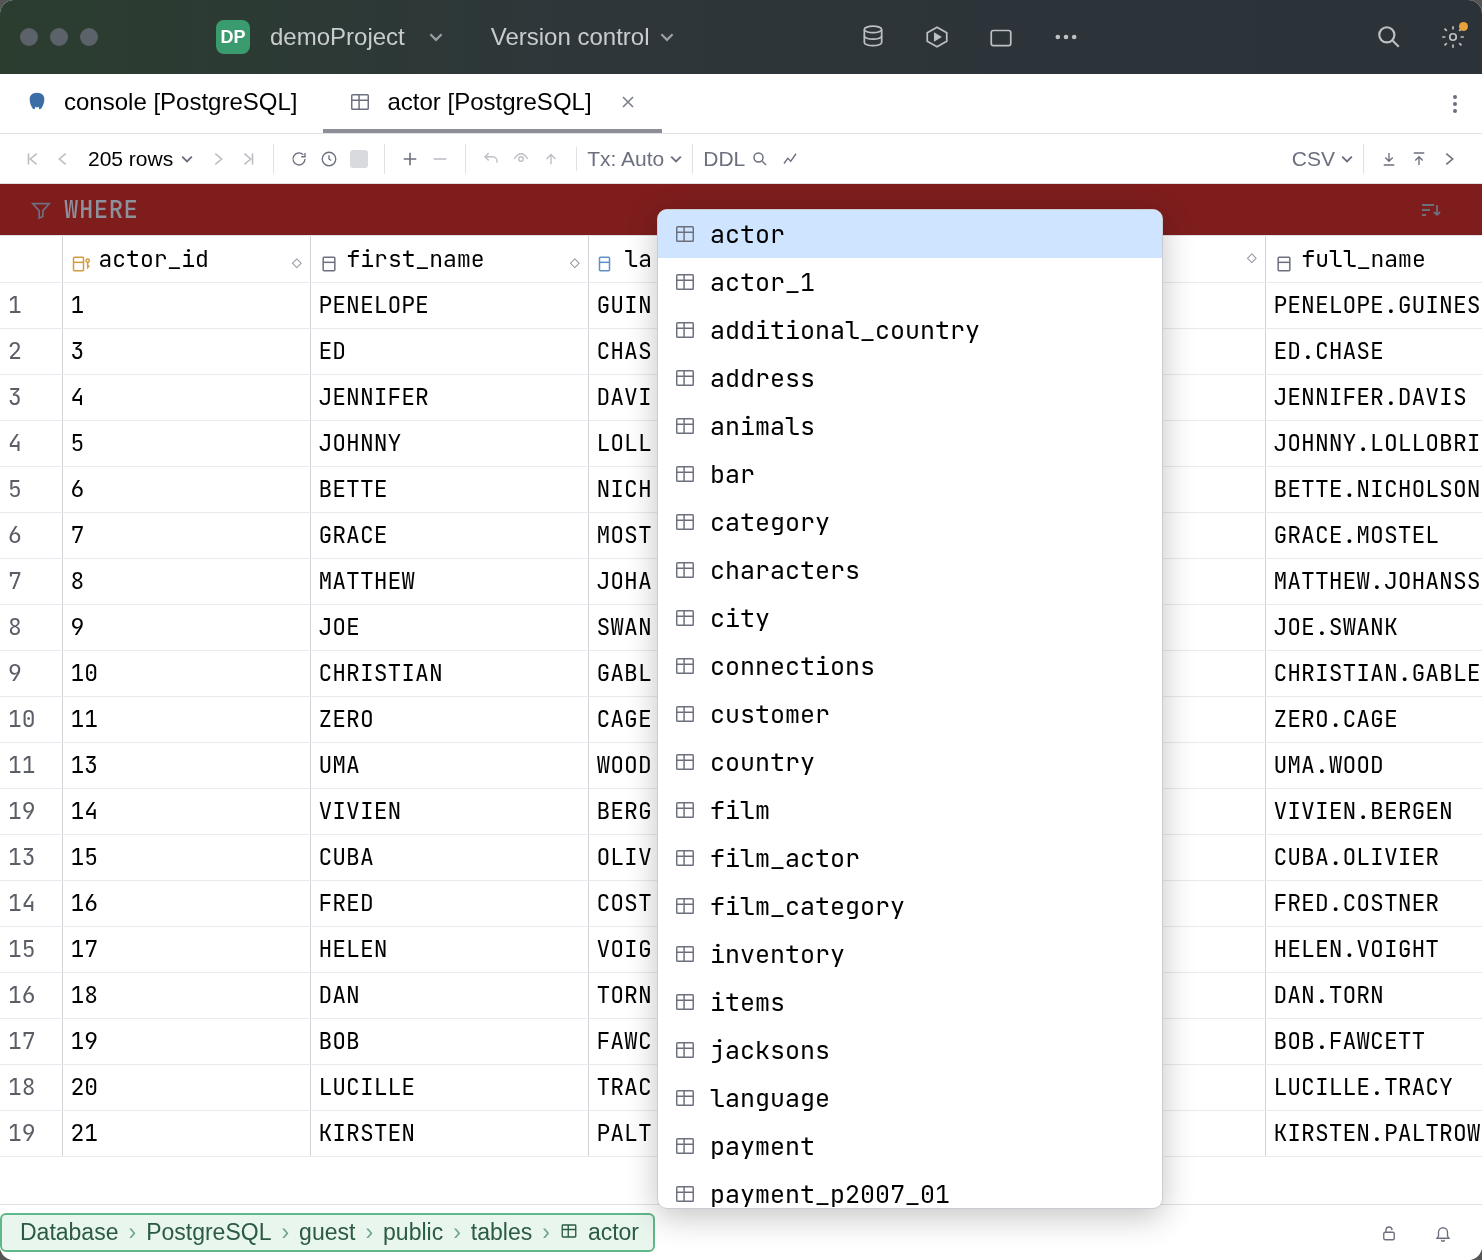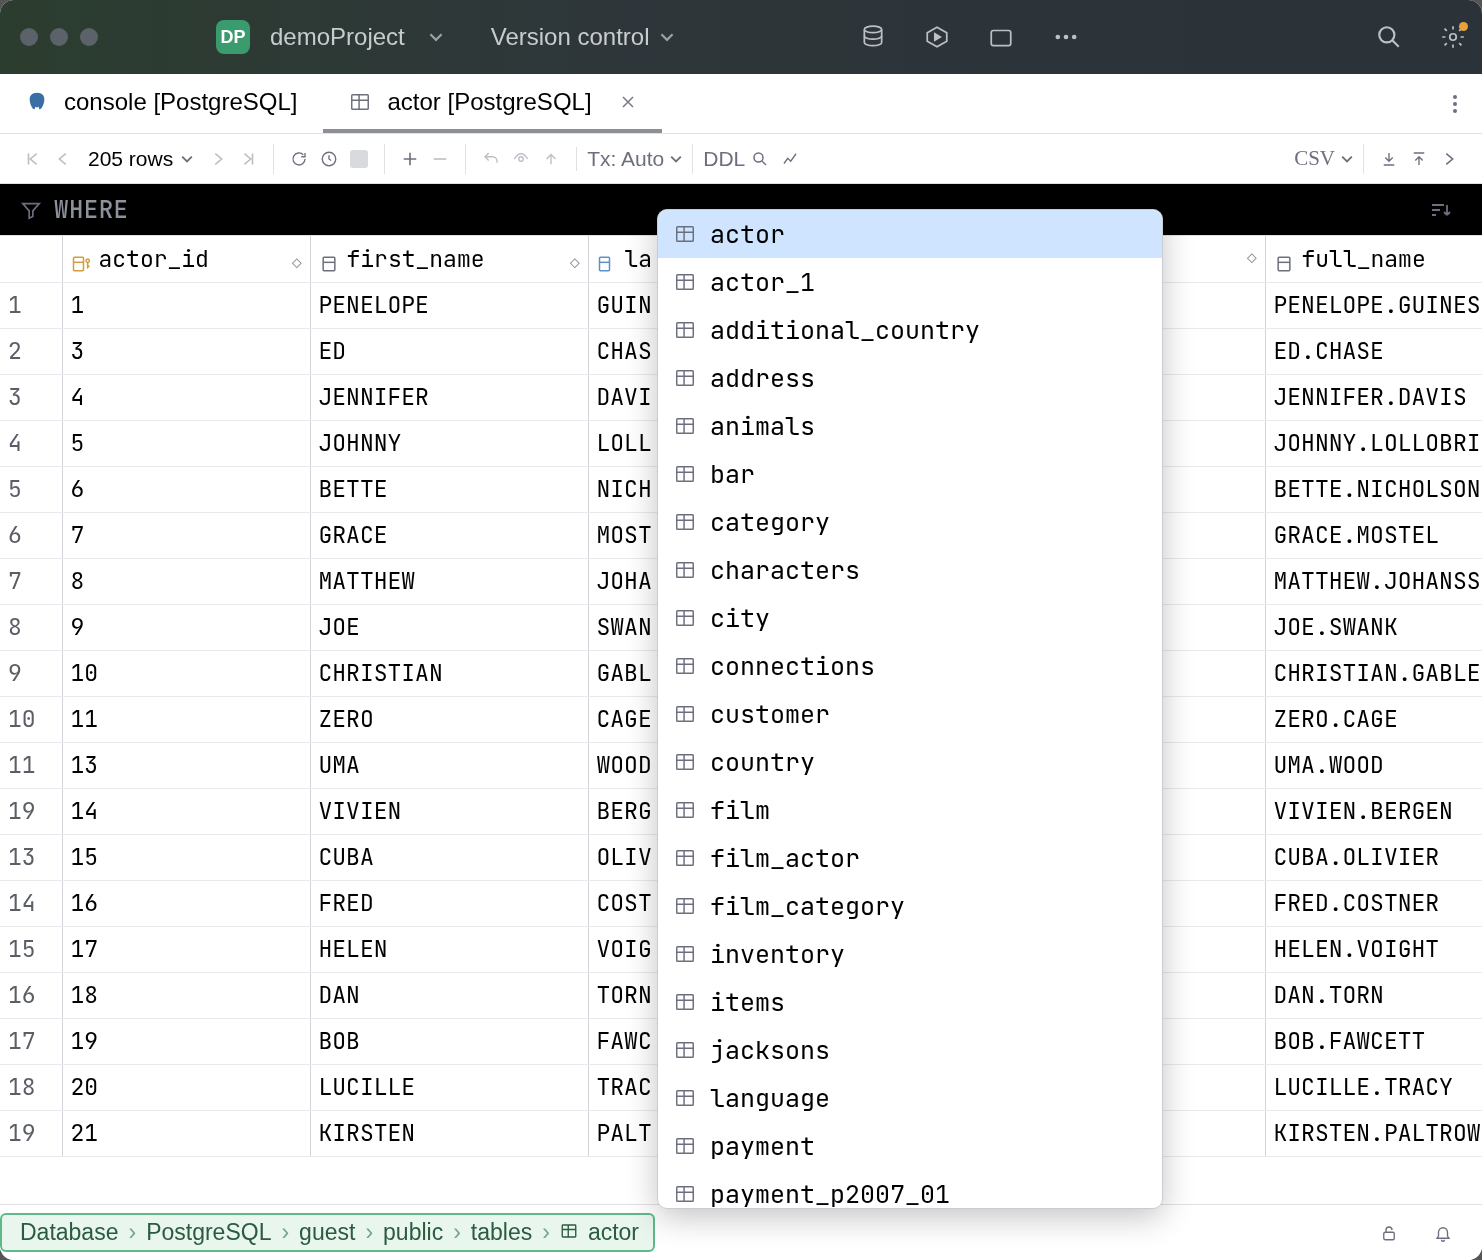--- a/index.html
+++ b/index.html
@@ -88,28 +88,28 @@
     padding:0 8px; flex:none; background:#fff;
   }
   .tg { display:flex; align-items:center; padding:0 10px; }
   .tg.b { border-left:1px solid var(--border); }
   .tbtn { display:inline-flex; align-items:center; justify-content:center;
     width:30px; height:30px; color:var(--icon); cursor:pointer; background:none; border:0; }
   .tbtn svg { display:block; }
   .tbtn.dis { opacity:.45; cursor:default; }
   .rows { font-size:21px; color:var(--text); display:flex; align-items:center; gap:8px; margin:0 10px;}
   .ttext { font-size:21px; color:var(--text-muted); white-space:nowrap;}
-  .toolbar-right { margin-left:auto; display:flex; align-items:center;font-family:Liberation Serif, serif; }
+  .toolbar-right { margin-left:auto; display:flex; align-items:center; }
   .stop-sq { width:18px; height:18px; background:#a9acb4; border-radius:3px; }
 
   
   .filterbar {
     height:52px; display:flex; align-items:center;
     border-bottom:1px solid var(--border);
-    padding:0 20px; flex:none; background:#000000;
+    padding:0 30px; flex:none; background:#7f1d1d;
   }
   .filter-icon { color:#6c707e; margin-right:12px; display:inline-flex; }
   .where { font: 500 24px var(--mono); color:#8d919b; letter-spacing:.5px; }
 
   
   .grid-wrap { flex:1; overflow:hidden; position:relative; }
   table.data {
     border-collapse:collapse; width:100%; table-layout:fixed;
     font: 23px var(--mono);
   }

